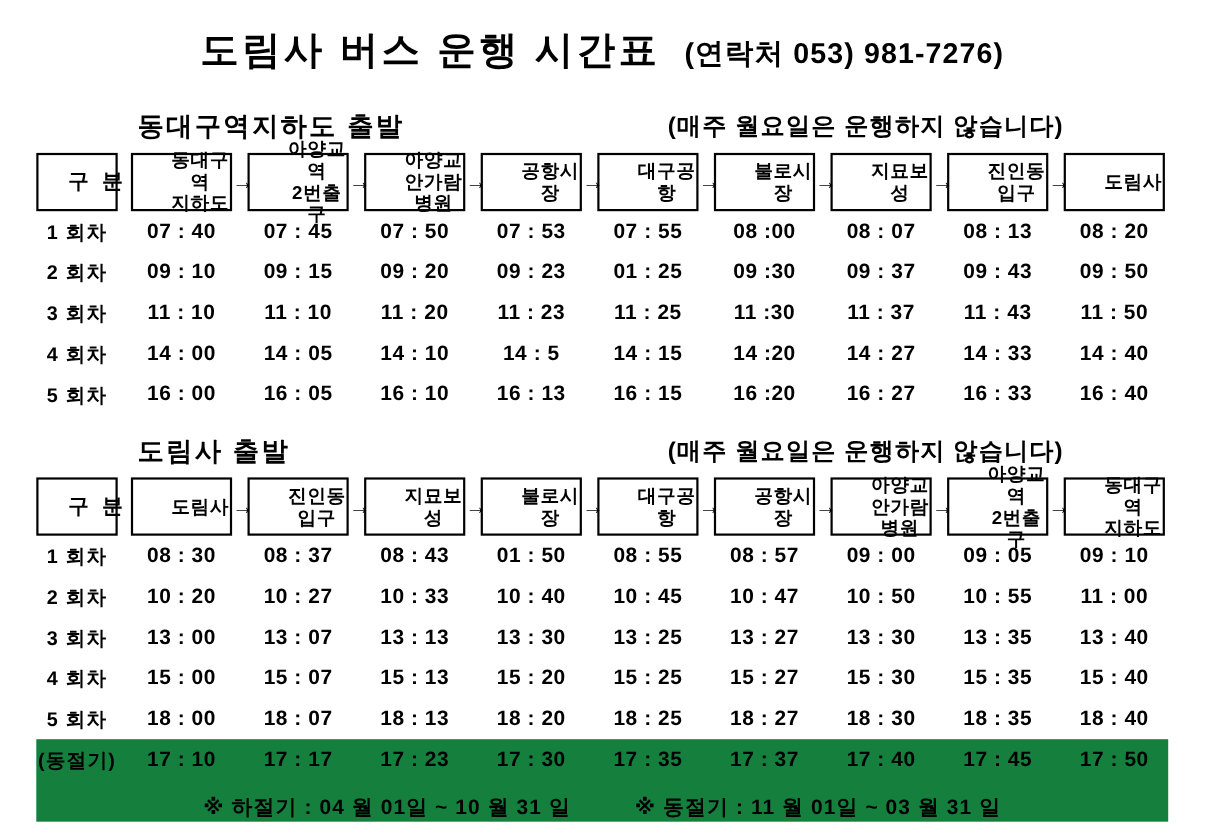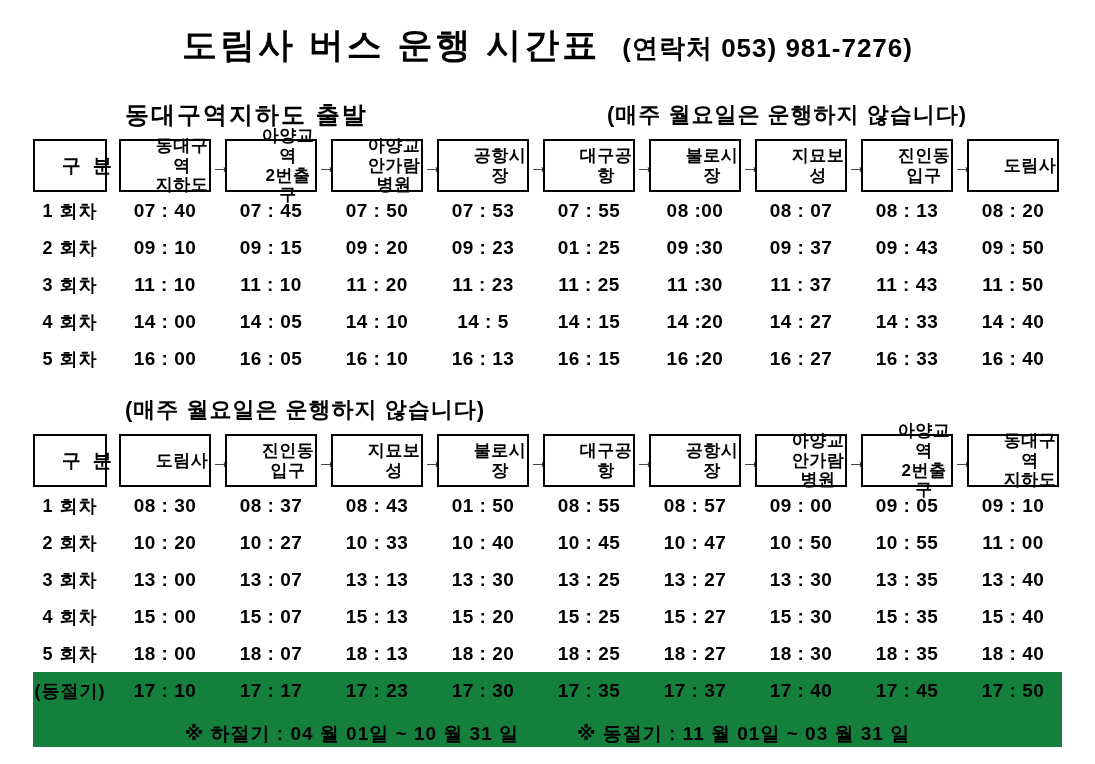--- a/index.html
+++ b/index.html
@@ -198,20 +198,21 @@
         <div></div>
         <div class="time-cell">16 : 27</div>
         <div></div>
         <div class="time-cell">16 : 33</div>
         <div></div>
         <div class="time-cell">16 : 40</div>
       </div>
     </div>
 
   <div class="sec-head second">
+    <span class="sec-title">도림사 출발</span>
     <span class="sec-note">(매주 월요일은 운행하지 않습니다)</span>
   </div>
   <div id="table-1">
       <div class="trow thead">
         <div class="corner-box">구  분</div>
         <div></div>
         <div class="stop-box">
           <div>도림사</div>
         </div>
         <div class="arrow">→</div>

